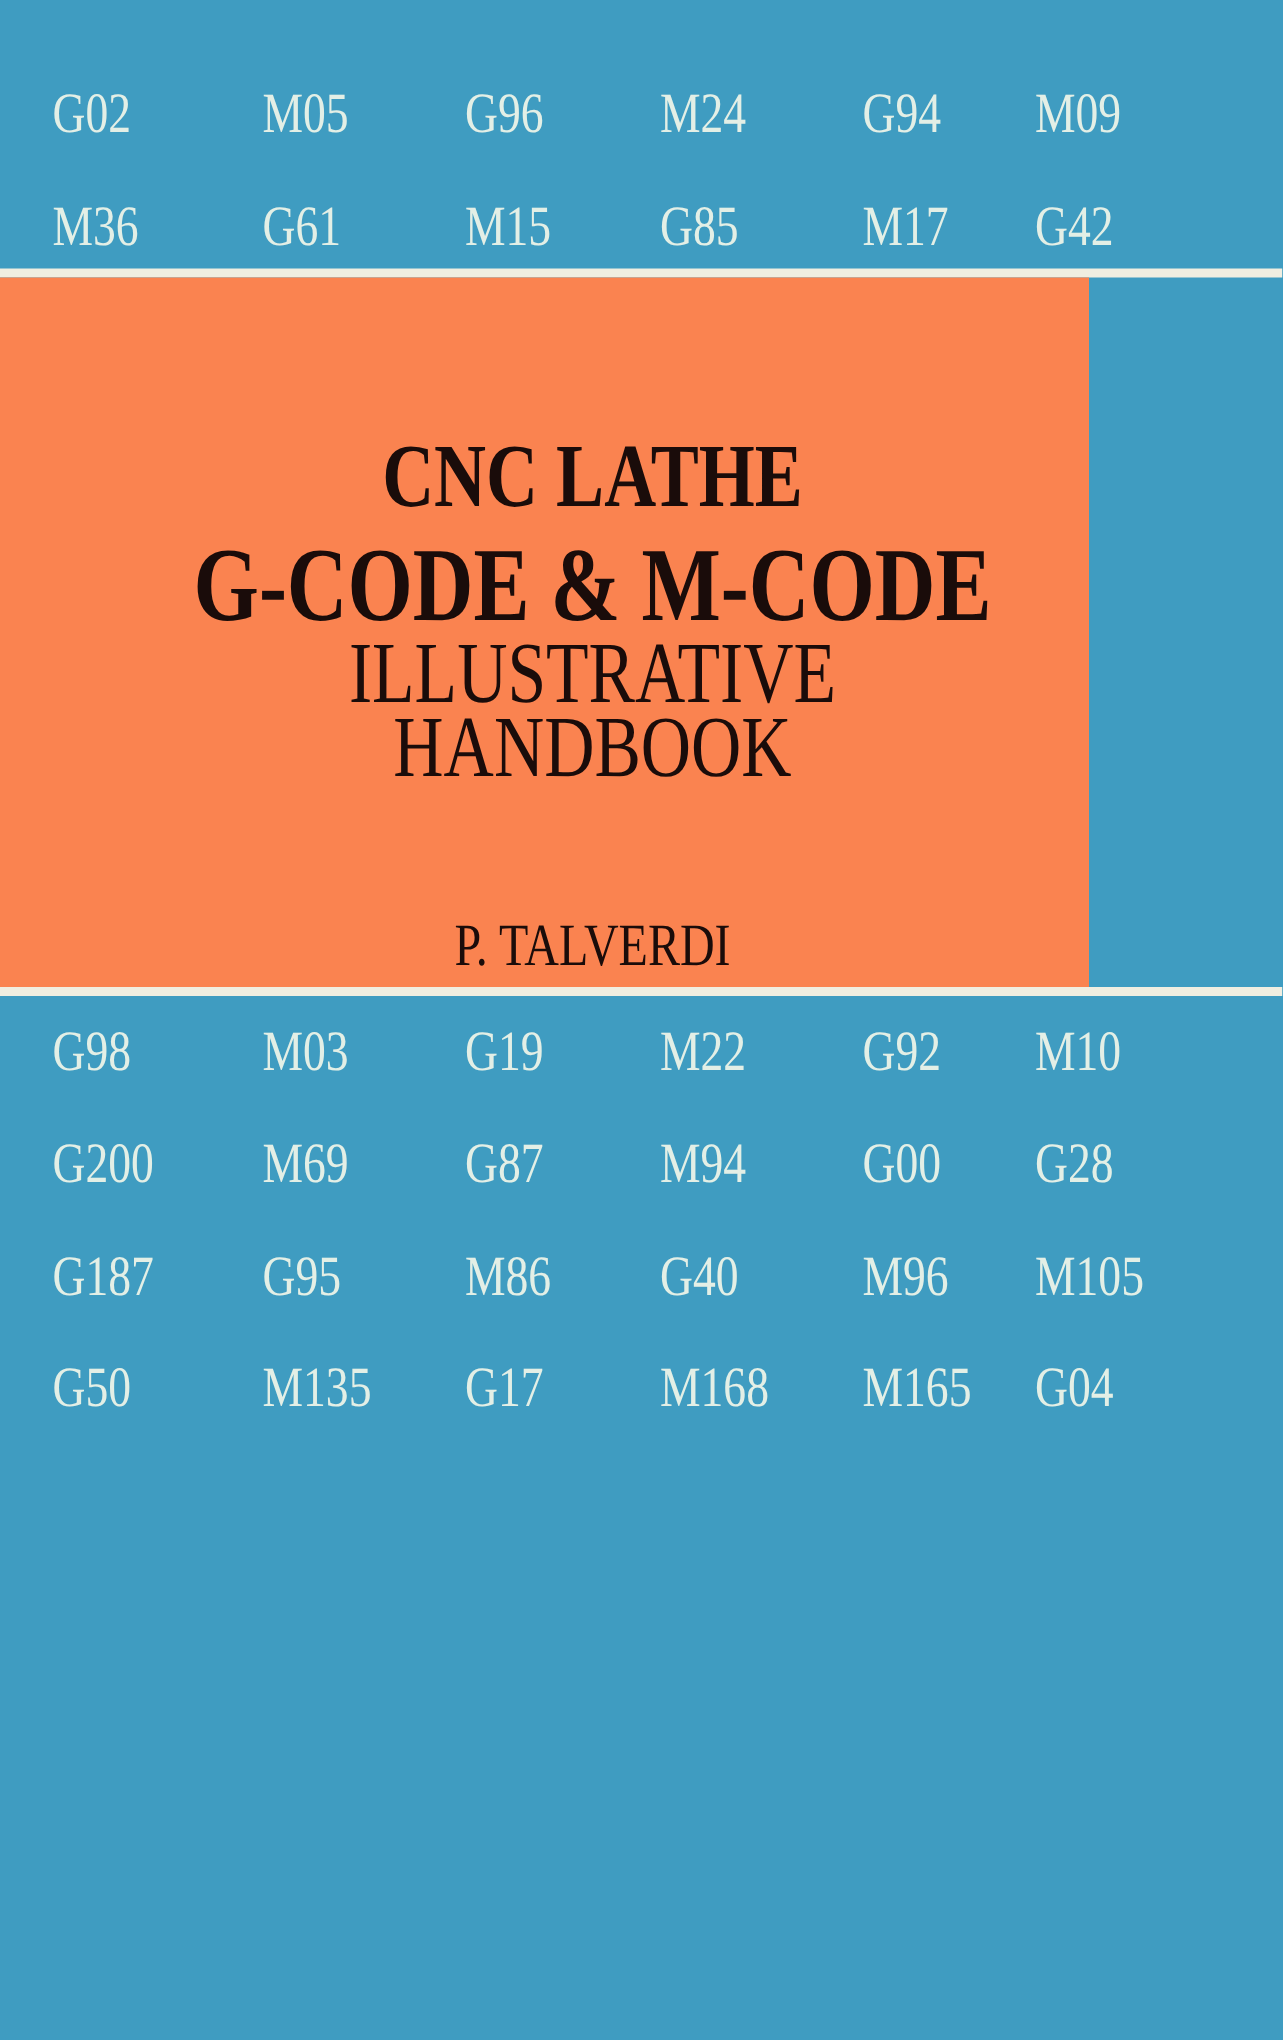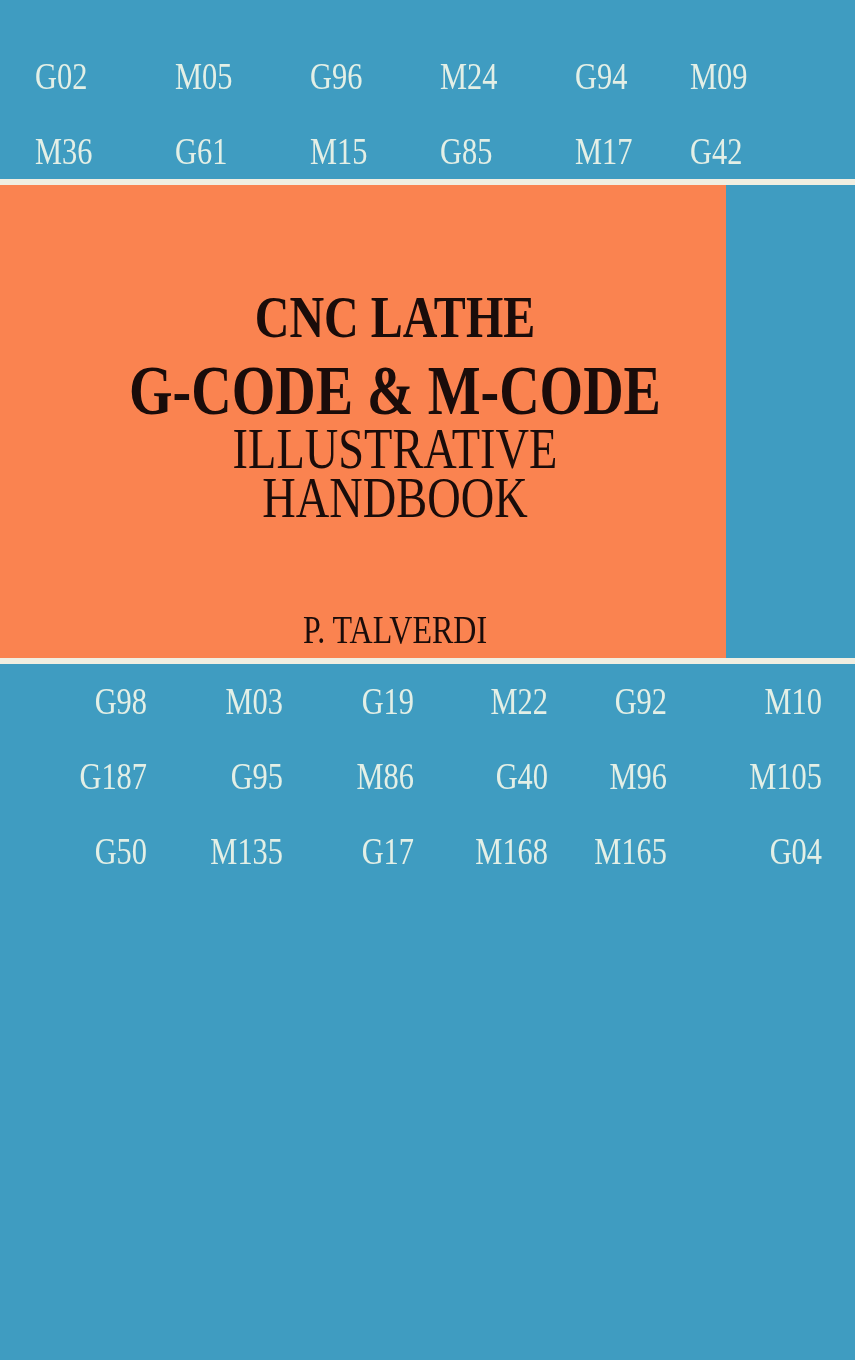--- a/index.html
+++ b/index.html
@@ -9,21 +9,21 @@
     position: relative;
     width: 855px;
     height: 1360px;
     background: var(--blue, #3F9CC1);
     font-family: "Liberation Serif", serif;
   }
 
   
   .code-grid { position: absolute; left: 0; width: 855px; box-sizing: border-box; }
   .code-grid.top    { top: 0;    height: 179px; padding-top: 38px; }
-  .code-grid.bottom { top: 664px; height: 592px; padding-top: 0; text-align: right; }
+  .code-grid.bottom { top: 664px; height: 592px; padding-top: 0; }
 
   .code-row {
     display: grid;
     grid-template-columns: 140px 135px 130px 135px 115px 1fr;
     padding-left: 35px;
     align-items: center;
   }
   .code-grid.top    .code-row { height: 75px; }
   .code-grid.bottom .code-row { height: 74.7px; }
 
@@ -104,20 +104,28 @@
   <div class="code-grid bottom">
       <div class="code-row">
         <span class="code">G98</span>
         <span class="code">M03</span>
         <span class="code">G19</span>
         <span class="code">M22</span>
         <span class="code">G92</span>
         <span class="code">M10</span>
       </div>
       <div class="code-row">
+        <span class="code">G200</span>
+        <span class="code">M69</span>
+        <span class="code">G87</span>
+        <span class="code">M94</span>
+        <span class="code">G00</span>
+        <span class="code">G28</span>
+      </div>
+      <div class="code-row">
         <span class="code">G187</span>
         <span class="code">G95</span>
         <span class="code">M86</span>
         <span class="code">G40</span>
         <span class="code">M96</span>
         <span class="code">M105</span>
       </div>
       <div class="code-row">
         <span class="code">G50</span>
         <span class="code">M135</span>

